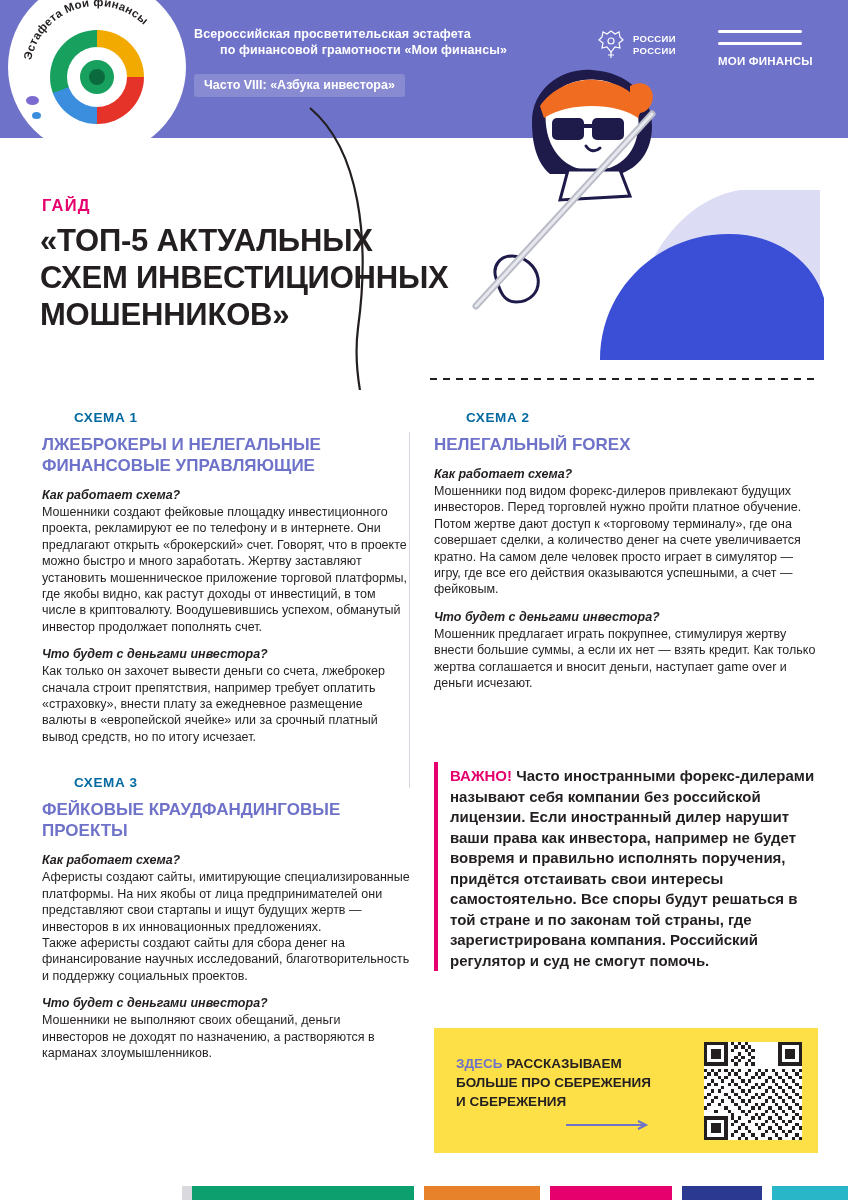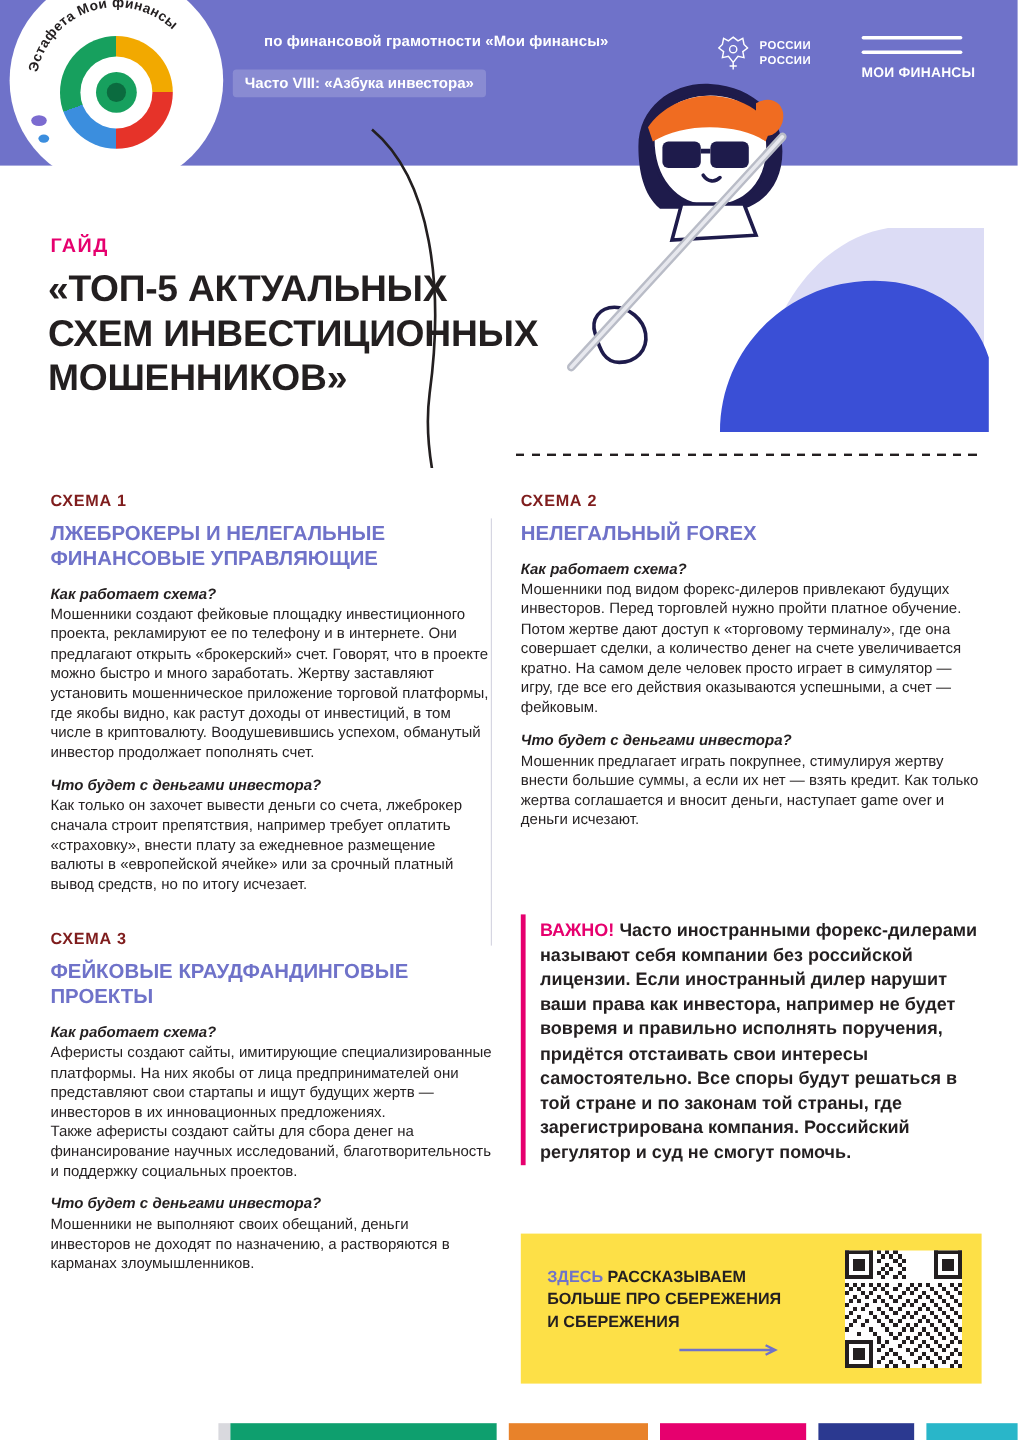--- a/index.html
+++ b/index.html
@@ -79,21 +79,21 @@
   .illo { position:absolute; left:300px; top:60px; width:548px; height:330px; }
   .dash-line { position:absolute; left:430px; top:378px; width:386px; height:2px;
     background: repeating-linear-gradient(to right, #231f20 0 7px, transparent 7px 13px);
   }
 
   
   .col-left { position:absolute; left:42px; top:410px; width:368px; }
   .col-right { position:absolute; left:434px; top:410px; width:382px; }
 
   .scheme-num {
-    font-size:13.5px; font-weight:800; color:#7f1d1d; letter-spacing:.6px; margin-bottom:9px;
+    font-size:13.5px; font-weight:800; color:#0369a1; letter-spacing:.6px; margin-bottom:9px;margin-left:32px;
   }
   .scheme-title {
     font-size:17px; line-height:21px; font-weight:800; color:#6f72c9; margin-bottom:12px;
   }
   .q {
     font-size:12.5px; font-weight:800; font-style:italic; color:#231f20; margin:0 0 2px 0;
   }
   .p {
     font-size:12.5px; line-height:16.4px; color:#231f20; margin:0 0 12px 0;
   }
@@ -128,20 +128,21 @@
 
   
   .footer { position:absolute; left:0; bottom:0; width:848px; height:14px; display:flex; }
   .footer i { display:block; height:14px; }
 </style>
 </head>
 <body>
 
 <div class="header">
   <div class="header-inner">
+    <div class="header-line1">Всероссийская просветительская эстафета</div>
     <div class="header-line2">по финансовой грамотности «Мои финансы»</div>
     <div class="stage-pill">
       <span>Часто VIII:</span>
       <b>«Азбука инвестора»</b>
     </div>
   </div>
 
   <div class="minfin">
     <svg width="26" height="30" viewBox="0 0 26 30">
       <path d="M13 1 L17 4 L21 2 L22 7 L25 10 L21 13 L22 18 L17 17 L13 22 L9 17 L4 18 L5 13 L1 10 L4 7 L5 2 L9 4 Z" fill="none" stroke="#ffffff" stroke-width="1.2"></path>

